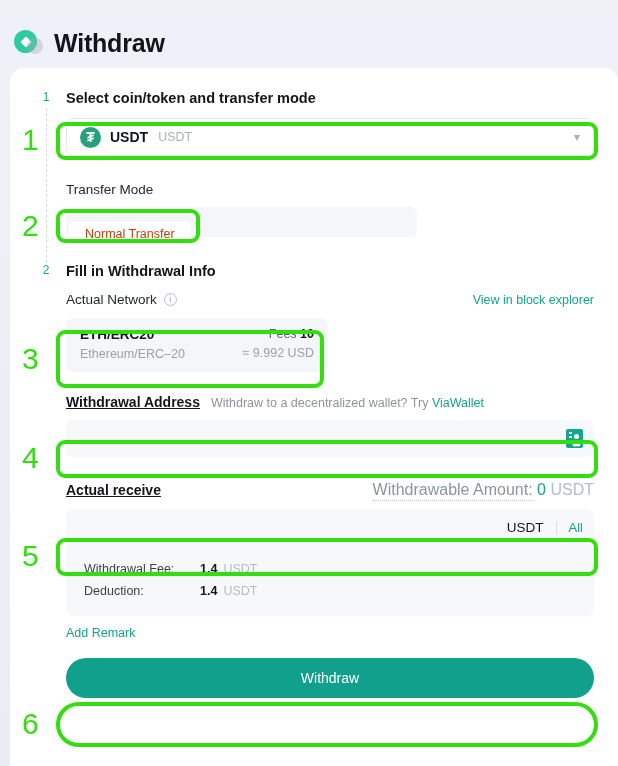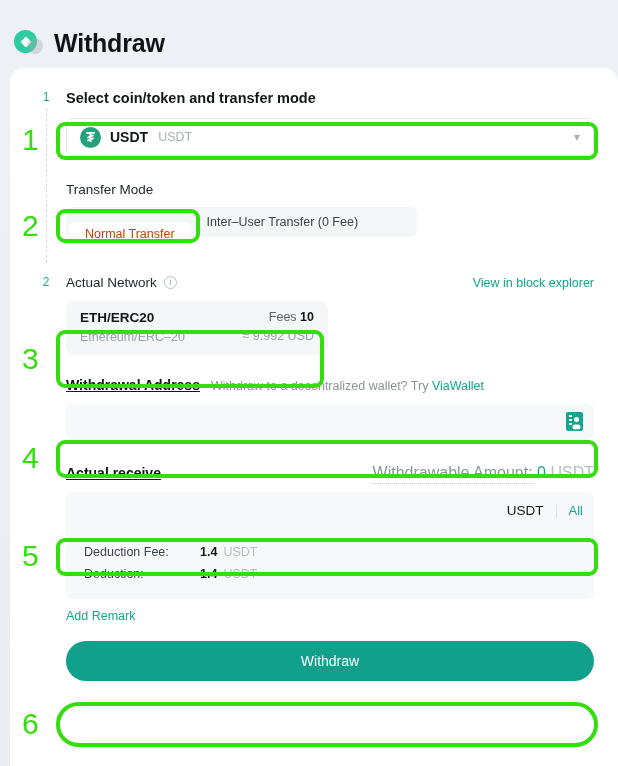--- a/index.html
+++ b/index.html
@@ -380,27 +380,27 @@
     <div class="coin-select">
       <div class="coin-icon">₮</div>
       <div class="coin-symbol">USDT</div>
       <div class="coin-sub">USDT</div>
       <div class="chevron">▾</div>
     </div>
 
     <div class="field-label transfer-mode-label">Transfer Mode</div>
     <div class="mode-tabs">
       <div class="mode-tab active">Normal Transfer</div>
-      <div class="mode-tab">Inter–User Transfer (0 Fee)</div>
     </div>
     <div style="height:26px"></div>
   </div>
 
   <div class="step-block">
     <div class="step-marker">2</div>
+    <div class="section-heading">Fill in Withdrawal Info</div>
 
     
     <div class="net-head">
       <span class="field-label">Actual Network</span>
       <i class="info-icon">i</i>
       <span class="link-teal">View in block explorer</span>
     </div>
 
     <div class="net-cards">
 
@@ -438,21 +438,21 @@
 
     <div class="input-box amount-box" style="border-radius:7px 7px 0 0;">
       <div class="ghost" placeholder=""></div>
       <span class="unit-txt">USDT</span>
       <span class="divider-v"></span>
       <span class="all-btn">All</span>
     </div>
 
     <div class="fee-panel">
       <div class="fee-row">
-        <span class="fee-key">Deduction Fee:</span>
+        <span class="fee-key">Withdrawal Fee:</span>
         <span class="fee-val">1.4</span>
         <span class="fee-unit">USDT</span>
       </div>
       <div class="fee-row">
         <span class="fee-key">Deduction:</span>
         <span class="fee-val">1.4</span>
         <span class="fee-unit">USDT</span>
       </div>
     </div>
 

